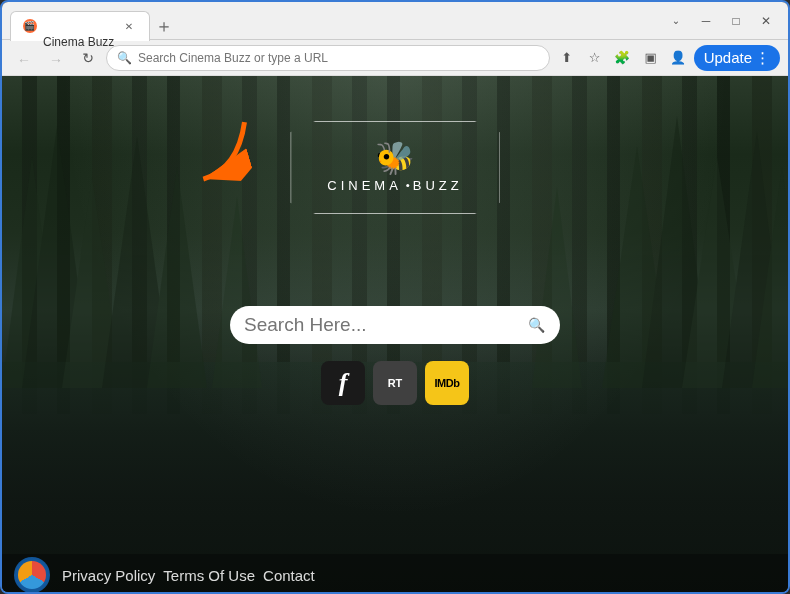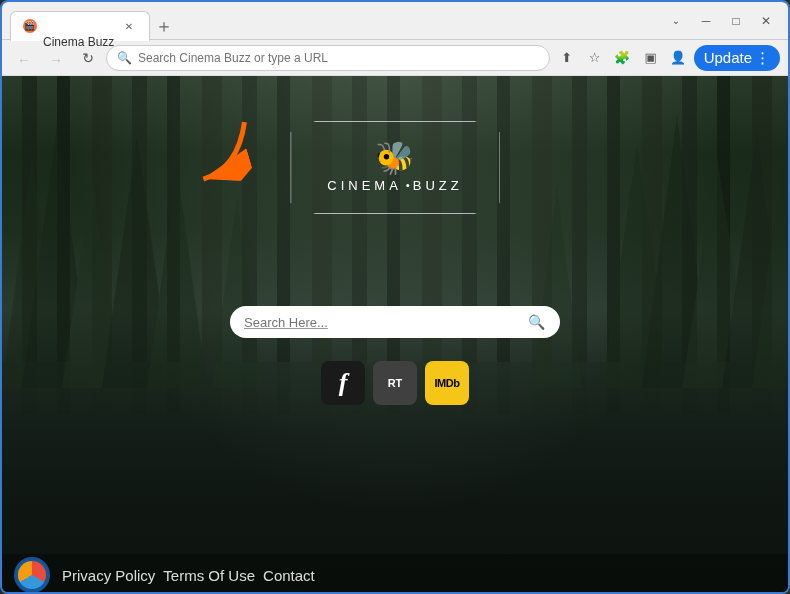--- a/index.html
+++ b/index.html
@@ -249,24 +249,23 @@
       border-radius: 20px;
       display: flex;
       align-items: center;
       padding: 8px 14px;
       gap: 8px;
     }
     .search-input-main {
       flex: 1;
       border: none;
       outline: none;
-      font-size: 13px;
+      font-size: 19px;
       color: #999;
       background: transparent;
-      text-decoration: underline;
     }
     .search-btn-main {
       background: none;
       border: none;
       cursor: pointer;
       font-size: 14px;
       color: #888;
     }
 
     

